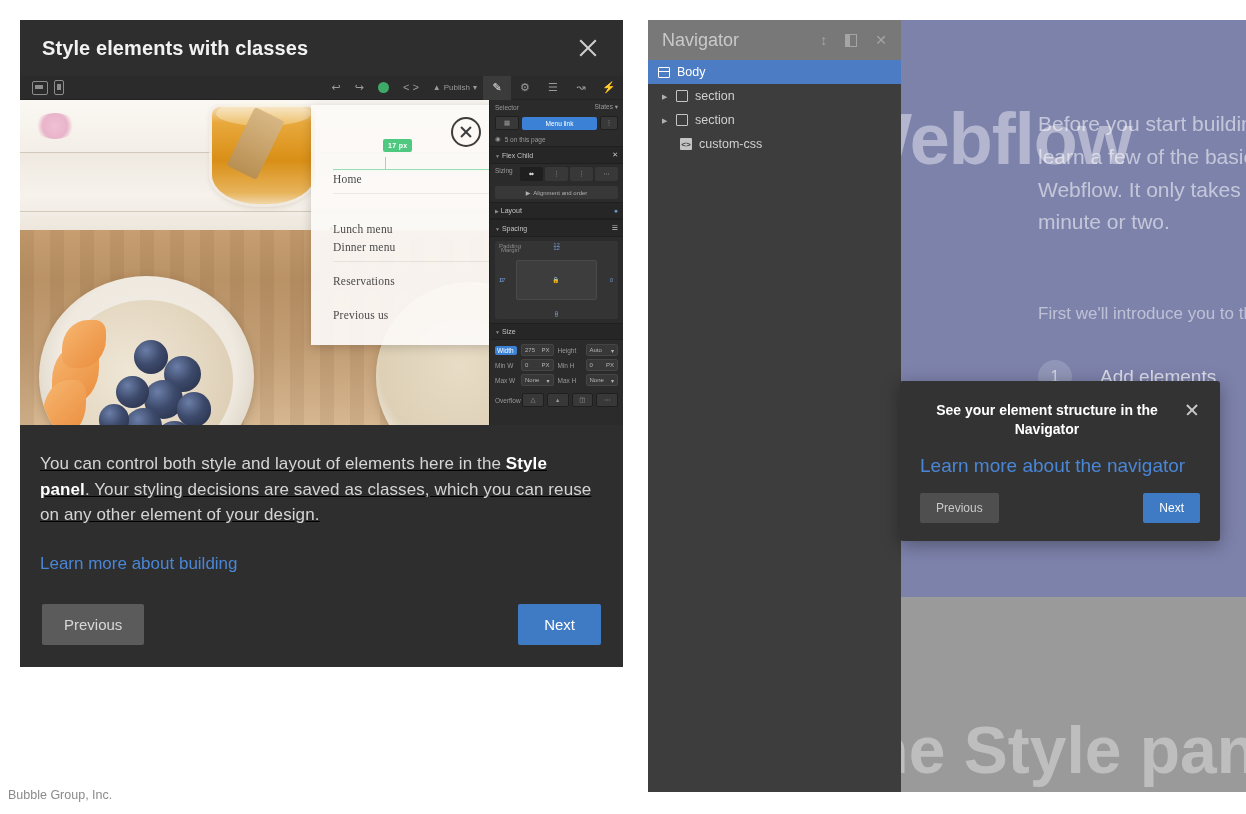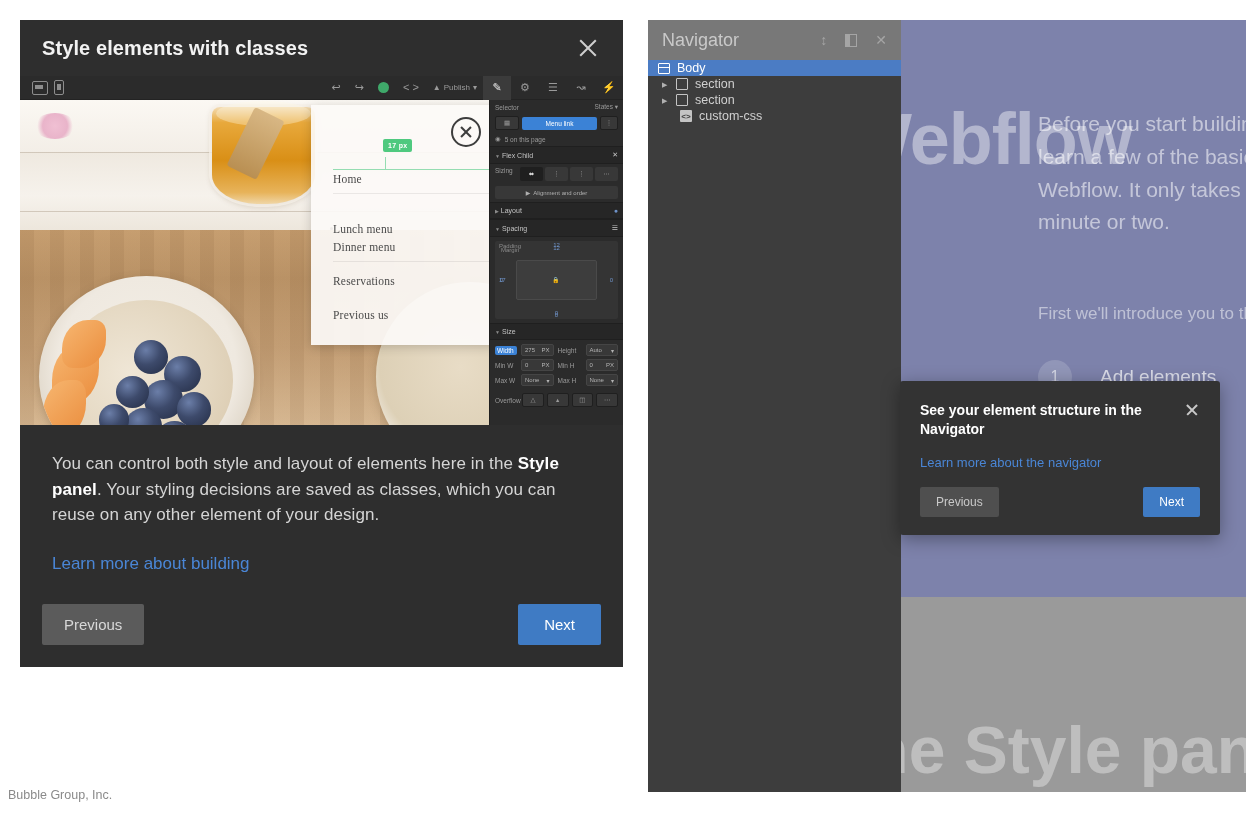--- a/index.html
+++ b/index.html
@@ -219,21 +219,21 @@
     width: 66%; height: 52%; background:#3d3d3d; border:1px solid #4a4a4a; border-radius:2px;
     display:flex; align-items:center; justify-content:center; color:#6f93c9; font-size:6px;
   }
   .sp-num { position:absolute; color:#6f93c9; font-size:6px; }
   .sp-btn {
     margin: 3px 5px; height:13px; background:#383838; border-radius:2px;
     display:flex; align-items:center; justify-content:center; gap:3px; font-size:6px; color:#b0b0b0;
   }
 
   
-  .lm-body { padding: 26px 22px 0 32px; flex: 1; }
+  .lm-body { padding: 26px 22px 0 20px; flex: 1; text-decoration: underline; }
   .lm-para {
     color: #d5d5d5; font-size: 17px; line-height: 1.5; letter-spacing: .1px;
   }
   .lm-para b { color: #ffffff; }
   .lm-link {
     display: inline-block; margin-top: 26px;
     color: #4a86d6; font-size: 17px; text-decoration: none;
   }
   .lm-footer {
     display: flex; align-items: center; justify-content: space-between;
@@ -309,21 +309,21 @@
   .nav-hicons { display: flex; align-items: center; gap: 18px; }
   .nav-hicon { color: #a5a5a5; font-size: 14px; line-height: 1; }
   .nav-hicon.split {
     width: 12px; height: 13px; border: 1.5px solid #a5a5a5; position: relative;
   }
   .nav-hicon.split::after {
     content:""; position:absolute; left:0; top:0; width:4px; height:100%; background:#a5a5a5;
   }
   .nav-list { padding-top: 0; }
   .nav-row {
-    height: 16px; display: flex; align-items: center; gap: 7px;
+    height: 24px; display: flex; align-items: center; gap: 7px;
     color: #d0d0d0; font-size: 12.5px; padding-left: 10px;
   }
   .nav-row.selected { background: #4b7cc4; color: #ffffff; }
   .nav-caret {
     width: 7px; font-size: 7px; color: #b0b0b0; line-height: 1;
   }
   .nav-ico-body {
     width: 12px; height: 11px; border: 1.4px solid currentColor; border-radius: 1px;
     position: relative; flex: 0 0 12px;
   }
@@ -340,35 +340,35 @@
     font-family: "Liberation Mono", monospace; font-weight: bold;
   }
 
   
   .tipcard {
     position: absolute; left: 252px; top: 361px; width: 320px;
     background: #333333; border-radius: 3px;
     box-shadow: 0 4px 18px rgba(0,0,0,.35);
     padding: 20px 20px 18px 20px;
   }
-  .tip-head { display:flex; align-items:flex-start; gap: 10px; }
+  .tip-head { display:flex; align-items:flex-start; gap: 10px; text-align: center; }
   .tip-title {
     color: #ffffff; font-size: 14px; font-weight: bold; line-height: 1.35; flex: 1;
   }
   .tip-x { width: 16px; height: 16px; position: relative; flex: 0 0 16px; margin-top:1px; cursor:pointer; }
   .tip-x::before, .tip-x::after {
     content:""; position:absolute; left:1px; top:7px; width:14px; height:1.6px; background:#c9c9c9;
   }
   .tip-x::before{transform:rotate(45deg);} .tip-x::after{transform:rotate(-45deg);}
   .tip-body {
     margin-top: 12px; color: #cfcfcf; font-size: 12.6px; line-height: 1.55;
   }
   .tip-body b { color: #ffffff; }
   .tip-link {
-    display:inline-block; margin-top: 16px; color: #4a86d6; font-size: 13px; text-decoration: none;
+    display:inline-block; margin-top: 16px; color: #4a86d6; font-size: 19px; text-decoration: none;
   }
   .tip-actions {
     margin-top: 16px; display:flex; align-items:center; justify-content: space-between;
   }
   .tip-prev {
     background:#4f4f4f; color:#c9c9c9; border:none; border-radius:2px;
     padding: 8px 16px; font-size: 12px; font-family:"Liberation Sans",sans-serif; cursor:pointer;
   }
   .tip-next {
     background:#3f7bc4; color:#ffffff; border:none; border-radius:2px;

